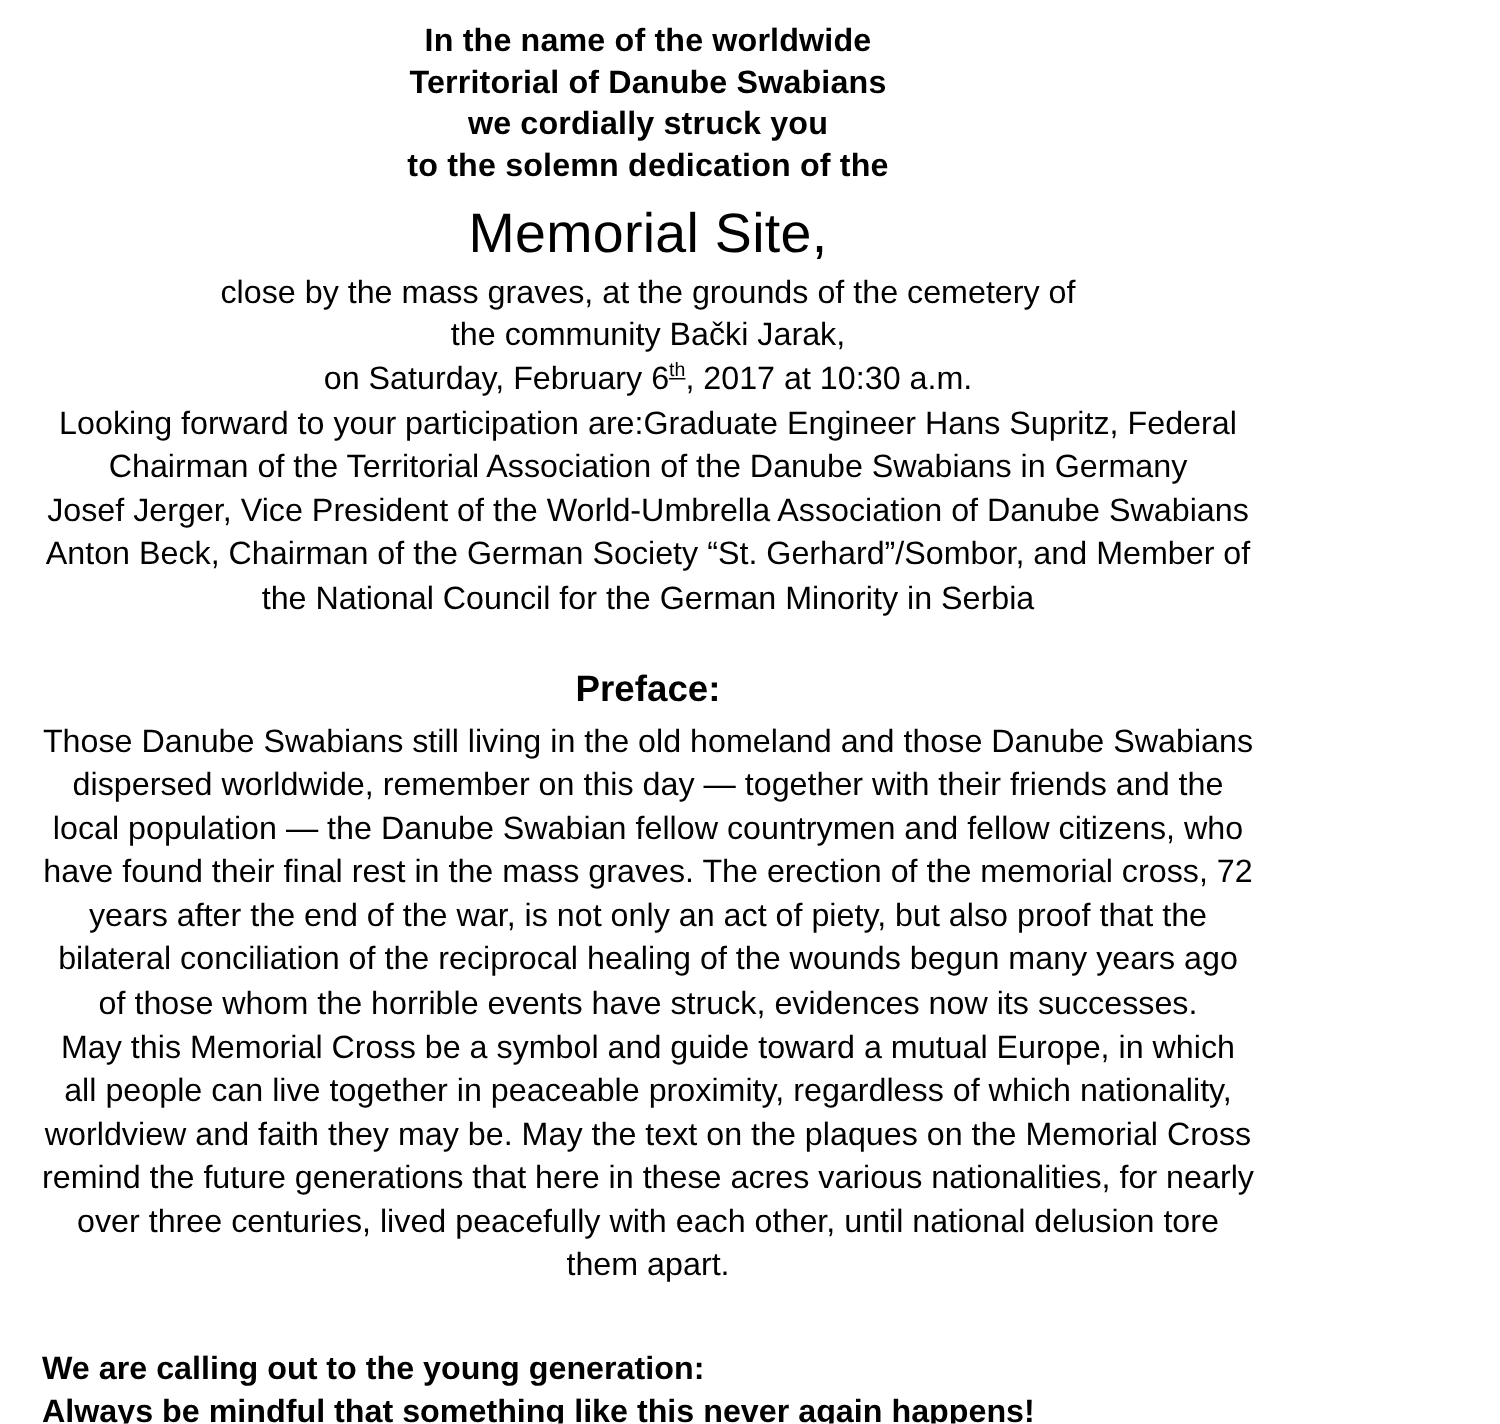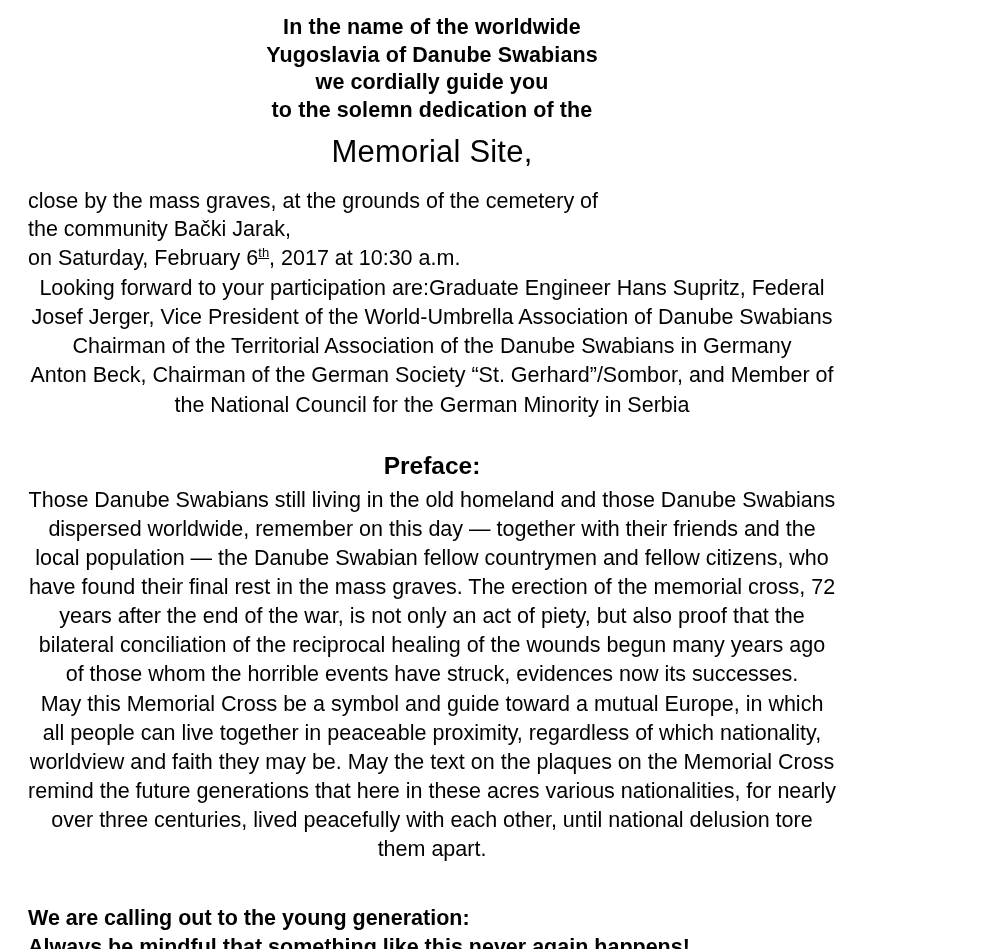--- a/index.html
+++ b/index.html
@@ -32,28 +32,29 @@
     line-height: 1.29;
     letter-spacing: 0.1px;
   }
   .invite-head .line {
     display: block;
     white-space: nowrap;
   }
 
   .memorial-title {
     text-align: center;
-    font-size: 31px;
+    font-size: 37px;
     line-height: 1.35;
     margin-top: 6px;
-    margin-bottom: 14px;
+    margin-bottom: 0;
     letter-spacing: 0.2px;
   }
 
   .invite-body {
+    text-align: center;
     font-size: 21.5px;
     line-height: 1.33;
   }
   .invite-body .line {
     display: block;
   }
   .invite-body sup {
     font-size: 13px;
     vertical-align: super;
     line-height: 0;
@@ -99,37 +100,37 @@
     display: block;
   }
 </style>
 </head>
 <body>
 
 <div class="page">
 
   <div class="invite-head">
     <span class="line">In the name of the worldwide</span>
-    <span class="line">Yugoslavia of Danube Swabians</span>
-    <span class="line">we cordially guide you</span>
+    <span class="line">Territorial of Danube Swabians</span>
+    <span class="line">we cordially struck you</span>
     <span class="line">to the solemn dedication of the</span>
   </div>
 
   <div class="memorial-title">Memorial Site,</div>
 
   <div class="invite-body">
     <span class="line">close by the mass graves, at the grounds of the cemetery of</span>
     <span class="line">the community Bački Jarak,</span>
     <span class="line"><span>on Saturday, February 6</span><sup>th</sup><span>, 2017 at 10:30 a.m.</span></span>
   </div>
 
   <div class="participants">
     <span class="line">Looking forward to your participation are:Graduate Engineer Hans Supritz, Federal</span>
+    <span class="line">Chairman of the Territorial Association of the Danube Swabians in Germany</span>
     <span class="line">Josef Jerger, Vice President of the World-Umbrella Association of Danube Swabians</span>
-    <span class="line">Chairman of the Territorial Association of the Danube Swabians in Germany</span>
     <span class="line">Anton Beck, Chairman of the German Society “St. Gerhard”/Sombor, and Member of</span>
     <span class="line">the National Council for the German Minority in Serbia</span>
   </div>
 
   <div class="preface-title">Preface:</div>
 
   <div class="preface-body">
     <p>Those Danube Swabians still living in the old homeland and those Danube Swabians dispersed worldwide, remember on this day — together with their friends and the local population — the Danube Swabian fellow countrymen and fellow citizens, who have found their final rest in the mass graves. The erection of the memorial cross, 72 years after the end of the war, is not only an act of piety, but also proof that the bilateral conciliation of the reciprocal healing of the wounds begun many years ago of those whom the horrible events have struck, evidences now its successes.</p>
     <p>May this Memorial Cross be a symbol and guide toward a mutual Europe, in which all people can live together in peaceable proximity, regardless of which nationality, worldview and faith they may be. May the text on the plaques on the Memorial Cross remind the future generations that here in these acres various nationalities, for nearly over three centuries, lived peacefully with each other, until national delusion tore them apart.</p>
   </div>

